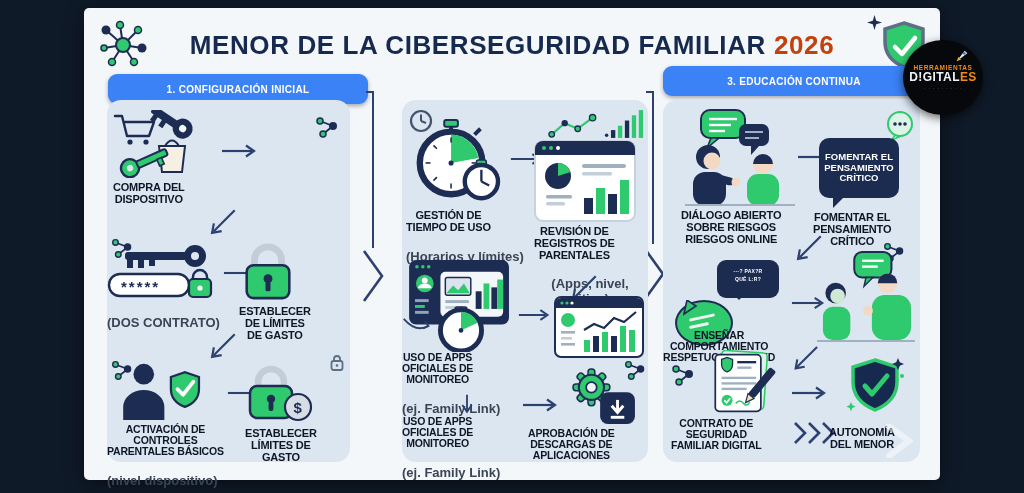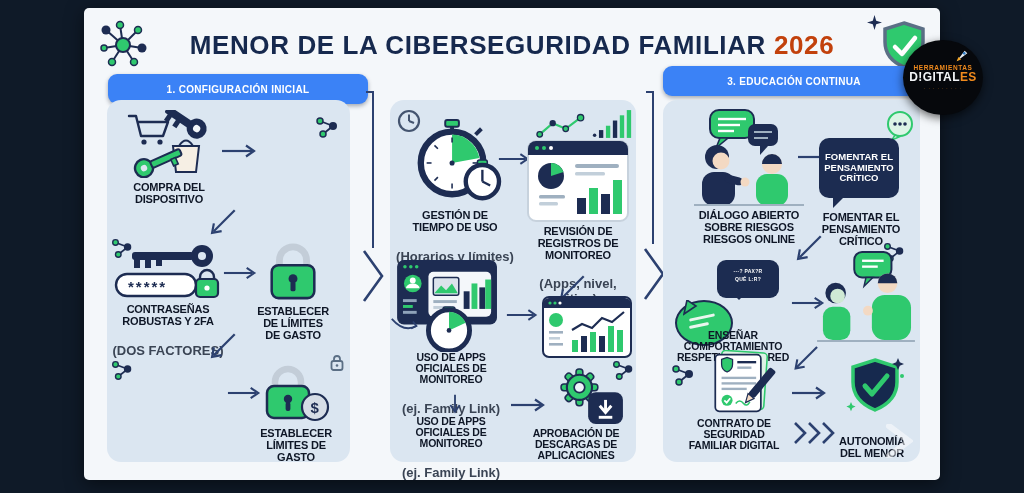--- a/index.html
+++ b/index.html
@@ -8,21 +8,21 @@
   .abs{position:absolute}
   .card{left:84px;top:8px;width:856px;height:472px;background:#f4f7fa;border-radius:5px;
         box-shadow:0 4px 18px rgba(0,0,0,.5)}
   .title{left:0;right:0;top:22px;text-align:center;font-size:26px;font-weight:700;
          letter-spacing:.6px;color:#16294e;white-space:nowrap}
   .title .yr{color:#c2410c;margin-left:8px}
   .pill{background:#3b82f6;border-radius:9px;color:#fff;display:flex;align-items:center;
         justify-content:center;font-size:10px;font-weight:700;letter-spacing:.3px;
         height:30px;box-shadow:0 2px 4px rgba(10,20,40,.35)}
   .panel{background:#dbe6f1;border-radius:14px}
-  .cell{display:flex;flex-direction:column;align-items:center}
+  .cell{display:flex;flex-direction:column;align-items:flex-start}
   .lbl{font-size:11px;line-height:1.07;font-weight:700;color:#0e1626;text-align:center;
        white-space:pre-line;letter-spacing:-.2px;margin-top:4px}
   .lbl.sm{font-size:10.5px}
   .sub{font-size:13px;font-weight:700;color:#3a4454;text-align:center;margin-top:15px;white-space:pre-line}
   .vline{width:2px;background:#2c4170}
   .stub{height:2px;background:#2c4170}
   .rot135{transform:rotate(135deg)}
   .rot90{transform:rotate(90deg)}
   .bubbleM{background:#1c2c51;border-radius:10px;color:#fff;font-size:9.5px;font-weight:700;
            line-height:1.15;text-align:center;display:flex;align-items:center;justify-content:center;
@@ -183,23 +183,21 @@
           <rect x="20" y="17" width="6" height="9" fill="#1d2c52"></rect>
             <rect x="31" y="17" width="6" height="9" fill="#1d2c52"></rect>
             <rect x="42" y="17" width="6" height="7" fill="#1d2c52"></rect>
           <rect x="2" y="32" width="80" height="22" rx="11" fill="#fff" stroke="#1d2c52" stroke-width="2.4"></rect>
           <text x="14" y="50" font-size="15" font-weight="bold" fill="#1d2c52" letter-spacing="2">*****</text>
           <path d="M86 38 v-3 a7 7 0 0 1 14 0 v3" fill="none" stroke="#1d2c52" stroke-width="2.4"></path>
           <rect x="82" y="37" width="22" height="18" rx="4" fill="#2fc96e" stroke="#1d2c52" stroke-width="2.2"></rect>
           <circle cx="93" cy="46" r="2.6" fill="#fff"></circle>
         </svg>
       </span>
-      <div class="lbl">CONTRASEÑAS
-ROBUSTAS Y 2FA</div>
-      <div class="sub">(DOS FACTORES)</div>
+      <div class="sub">(DOS CONTRATO)</div>
     </div>
 
     <span class="abs" style="left:116px;top:166px">
       <svg width="36" height="14" viewBox="0 0 38 14">
           <line x1="1" y1="7" x2="31" y2="7" stroke="#2c4170" stroke-width="2.2"></line>
           <polyline points="25,1.5 33,7 25,12.5" fill="none" stroke="#2c4170" stroke-width="2.2"></polyline>
         </svg>
     </span>
 
     <div class="abs cell" style="left:132px;top:140px;width:108px">
@@ -235,20 +233,34 @@
         </svg>
     </span>
     <span class="abs" style="left:222px;top:252px">
       <svg width="16" height="20" viewBox="0 0 16 20">
           <path d="M5 9 v-2 a3 3 0 0 1 6 0 v2" stroke="#5b6f85" fill="none" stroke-width="1.8"></path>
           <rect x="2.5" y="9" width="11" height="9" rx="2" fill="none" stroke="#5b6f85" stroke-width="1.8"></rect>
           <circle cx="8" cy="13.5" r="1.3" fill="#5b6f85"></circle>
         </svg>
     </span>
 
+    <div class="abs cell" style="left:0px;top:262px;width:124px">
+      <span>
+        <svg width="96" height="58" viewBox="0 0 96 62">
+          <circle cx="36" cy="13" r="11" fill="#1d2c52"></circle>
+          <path d="M14 62 v-14 a22 18 0 0 1 44 0 v14 z" fill="#1d2c52"></path>
+          <path d="M65 16 l15 -5 15 5 v13 q0 13 -15 19 q-15 -6 -15 -19 z" fill="#2fc96e" stroke="#1d2c52" stroke-width="2.4"></path>
+          <polyline points="72,29 78,35 89,21" fill="none" stroke="#fff" stroke-width="4" stroke-linecap="round" stroke-linejoin="round"></polyline>
+        </svg>
+      </span>
+      <div class="lbl sm">ACTIVACIÓN DE
+CONTROLES
+PARENTALES BÁSICOS</div>
+      <div class="sub">(nivel dispositivo)</div>
+    </div>
 
     <span class="abs" style="left:120px;top:286px">
       <svg width="36" height="14" viewBox="0 0 38 14">
           <line x1="1" y1="7" x2="31" y2="7" stroke="#2c4170" stroke-width="2.2"></line>
           <polyline points="25,1.5 33,7 25,12.5" fill="none" stroke="#2c4170" stroke-width="2.2"></polyline>
         </svg>
     </span>
 
     <div class="abs cell" style="left:138px;top:262px;width:102px">
       <span>
@@ -260,21 +272,21 @@
           <circle cx="53" cy="45" r="13" fill="#d6dde6" stroke="#1d2c52" stroke-width="2.2"></circle>
           <text x="48.5" y="51" font-size="15" font-weight="bold" fill="#1d2c52">$</text>
         </svg>
       </span>
       <div class="lbl">ESTABLECER
 LÍMITES DE
 GASTO</div>
     </div>
   </div>
 
-  <div class="abs panel" style="left:306px;top:92px;width:246px;height:362px">
+  <div class="abs panel" style="left:318px;top:92px;width:246px;height:362px">
 
     <span class="abs" style="left:6px;top:8px">
       <svg width="26" height="26" viewBox="0 0 26 26">
           <circle cx="13" cy="13" r="10" fill="none" stroke="#44546f" stroke-width="2.2"></circle>
           <line x1="13" y1="13" x2="13" y2="6.5" stroke="#44546f" stroke-width="2"></line>
           <line x1="13" y1="13" x2="18" y2="15" stroke="#44546f" stroke-width="2"></line>
         </svg>
     </span>
     <span class="abs" style="left:146px;top:12px">
       <svg width="52" height="28" viewBox="0 0 56 30">
@@ -346,21 +358,21 @@
           <rect x="48" y="24" width="44" height="4" rx="2" fill="#9fb0c0"></rect>
           <rect x="48" y="32" width="30" height="3.5" rx="1.5" fill="#c2cfda"></rect>
           <rect x="50" y="58" width="9" height="16" fill="#1d2c52"></rect>
           <rect x="62" y="48" width="9" height="26" fill="#2fc96e"></rect>
           <rect x="74" y="54" width="9" height="20" fill="#1d2c52"></rect>
           <rect x="86" y="40" width="9" height="34" fill="#2fc96e"></rect>
         </svg>
       </span>
       <div class="lbl">REVISIÓN DE
 REGISTROS DE
-MONITOREO</div>
+PARENTALES</div>
       <div class="sub">(Apps, nivel, sitios)</div>
     </div>
 
     <span class="abs rot135" style="left:162px;top:182px">
       <svg width="38" height="14" viewBox="0 0 38 14">
           <line x1="1" y1="7" x2="31" y2="7" stroke="#2c4170" stroke-width="2.2"></line>
           <polyline points="25,1.5 33,7 25,12.5" fill="none" stroke="#2c4170" stroke-width="2.2"></polyline>
         </svg>
     </span>
 
@@ -674,21 +686,21 @@
     <span class="abs" style="left:182px;top:256px">
       <svg width="60" height="62" viewBox="0 0 60 62">
         <path d="M30 4 L52 11 v15 q0 19 -22 28 Q8 45 8 26 V11 z" fill="#16294e" stroke="#2fc96e" stroke-width="3.5"></path>
         <polyline points="20,30 27,38 42,20" fill="none" stroke="#2fc96e" stroke-width="5" stroke-linecap="round" stroke-linejoin="round"></polyline>
         <path d="M53 2 l1.8 4.2 4.2 1.8 -4.2 1.8 -1.8 4.2 -1.8 -4.2 -4.2 -1.8 4.2 -1.8 z" fill="#1d2c52"></path>
         <circle cx="57" cy="20" r="2" fill="#2fc96e"></circle>
         <path d="M6 46 l1.4 3.2 3.2 1.4 -3.2 1.4 -1.4 3.2 -1.4 -3.2 -3.2 -1.4 3.2 -1.4 z" fill="#2fc96e"></path>
       </svg>
     </span>
     <div class="abs cell" style="left:166px;top:320px;width:86px">
-      <div class="lbl" style="margin-top:16px">AUTONOMÍA
+      <div class="lbl" style="margin-top:7px">AUTONOMÍA
 DEL MENOR</div>
     </div>
 
     <span class="abs" style="left:222px;top:324px;opacity:.5">
       <svg width="28" height="34" viewBox="0 0 28 34">
           <polyline points="4,2 24,17 4,32" fill="none" stroke="#fff" stroke-width="6" stroke-linecap="round"></polyline>
         </svg>
     </span>
   </div>
 </div>

